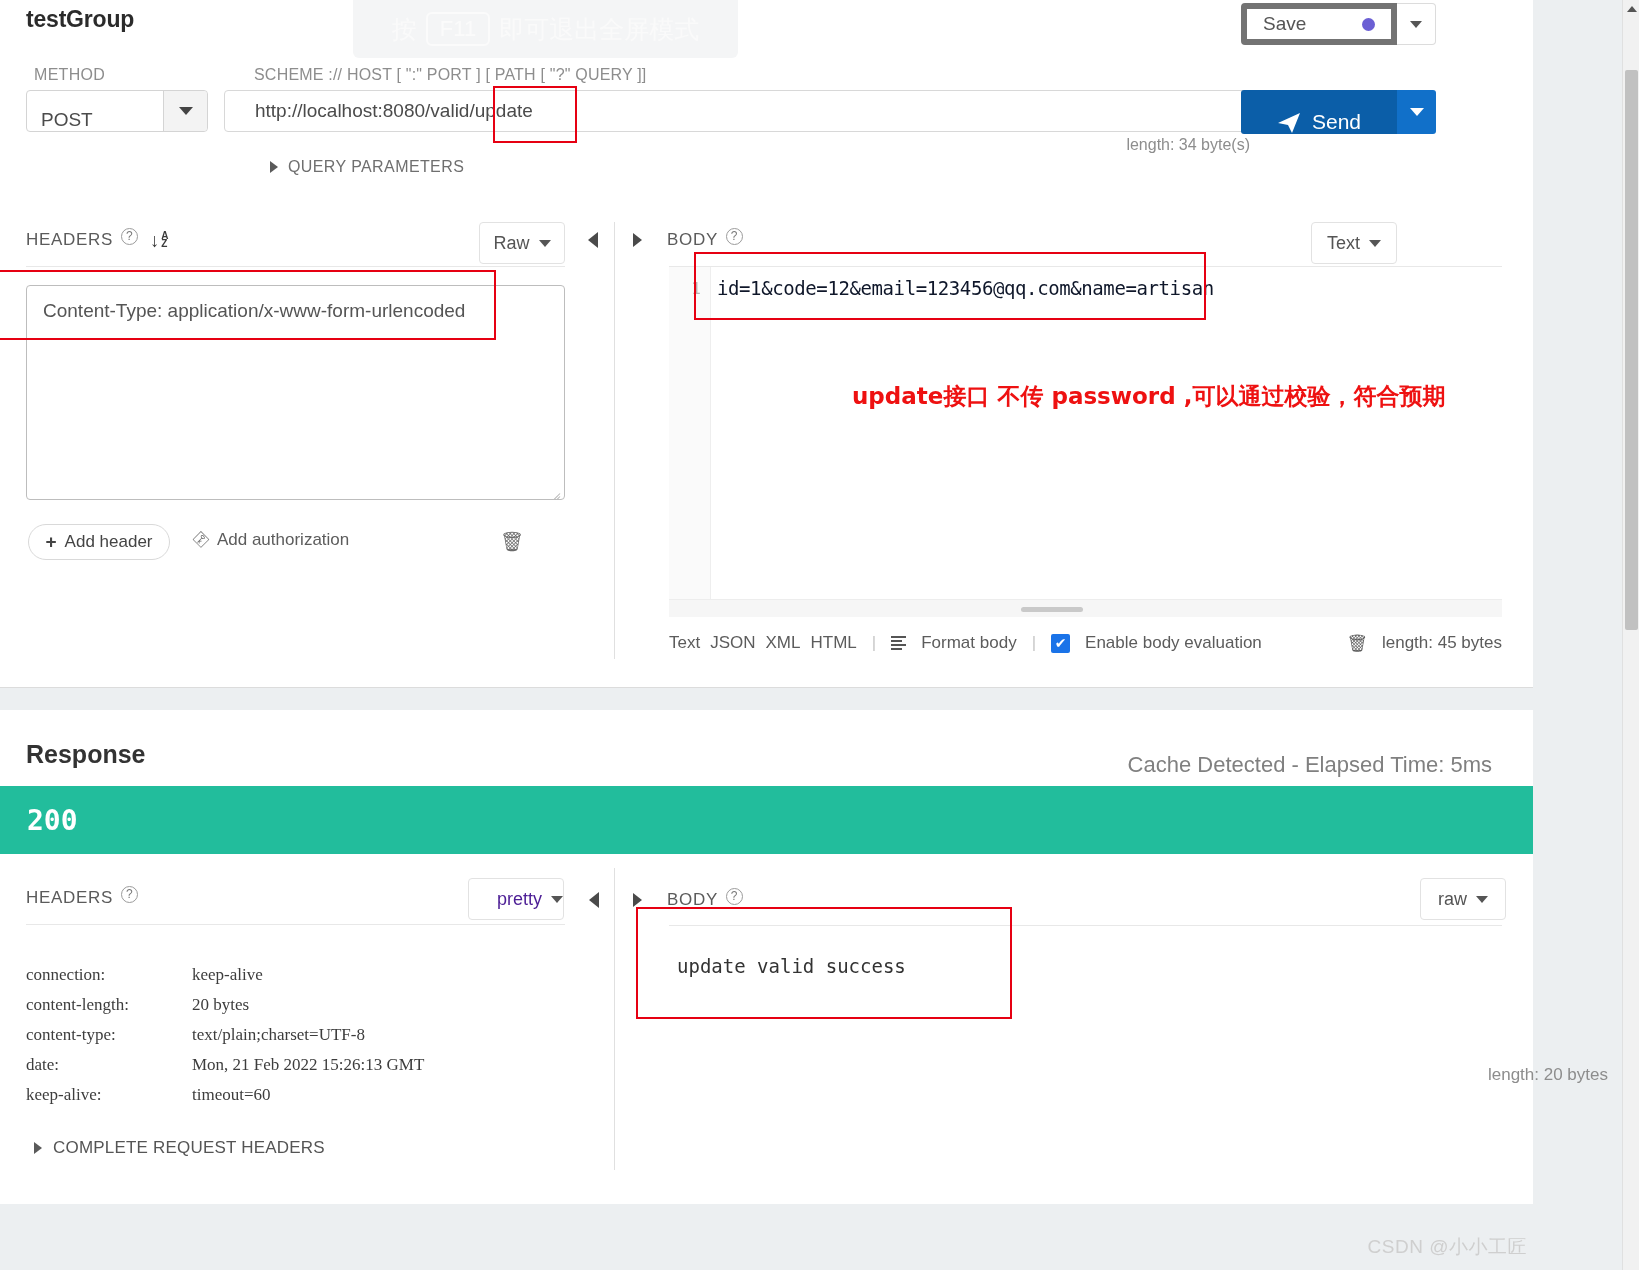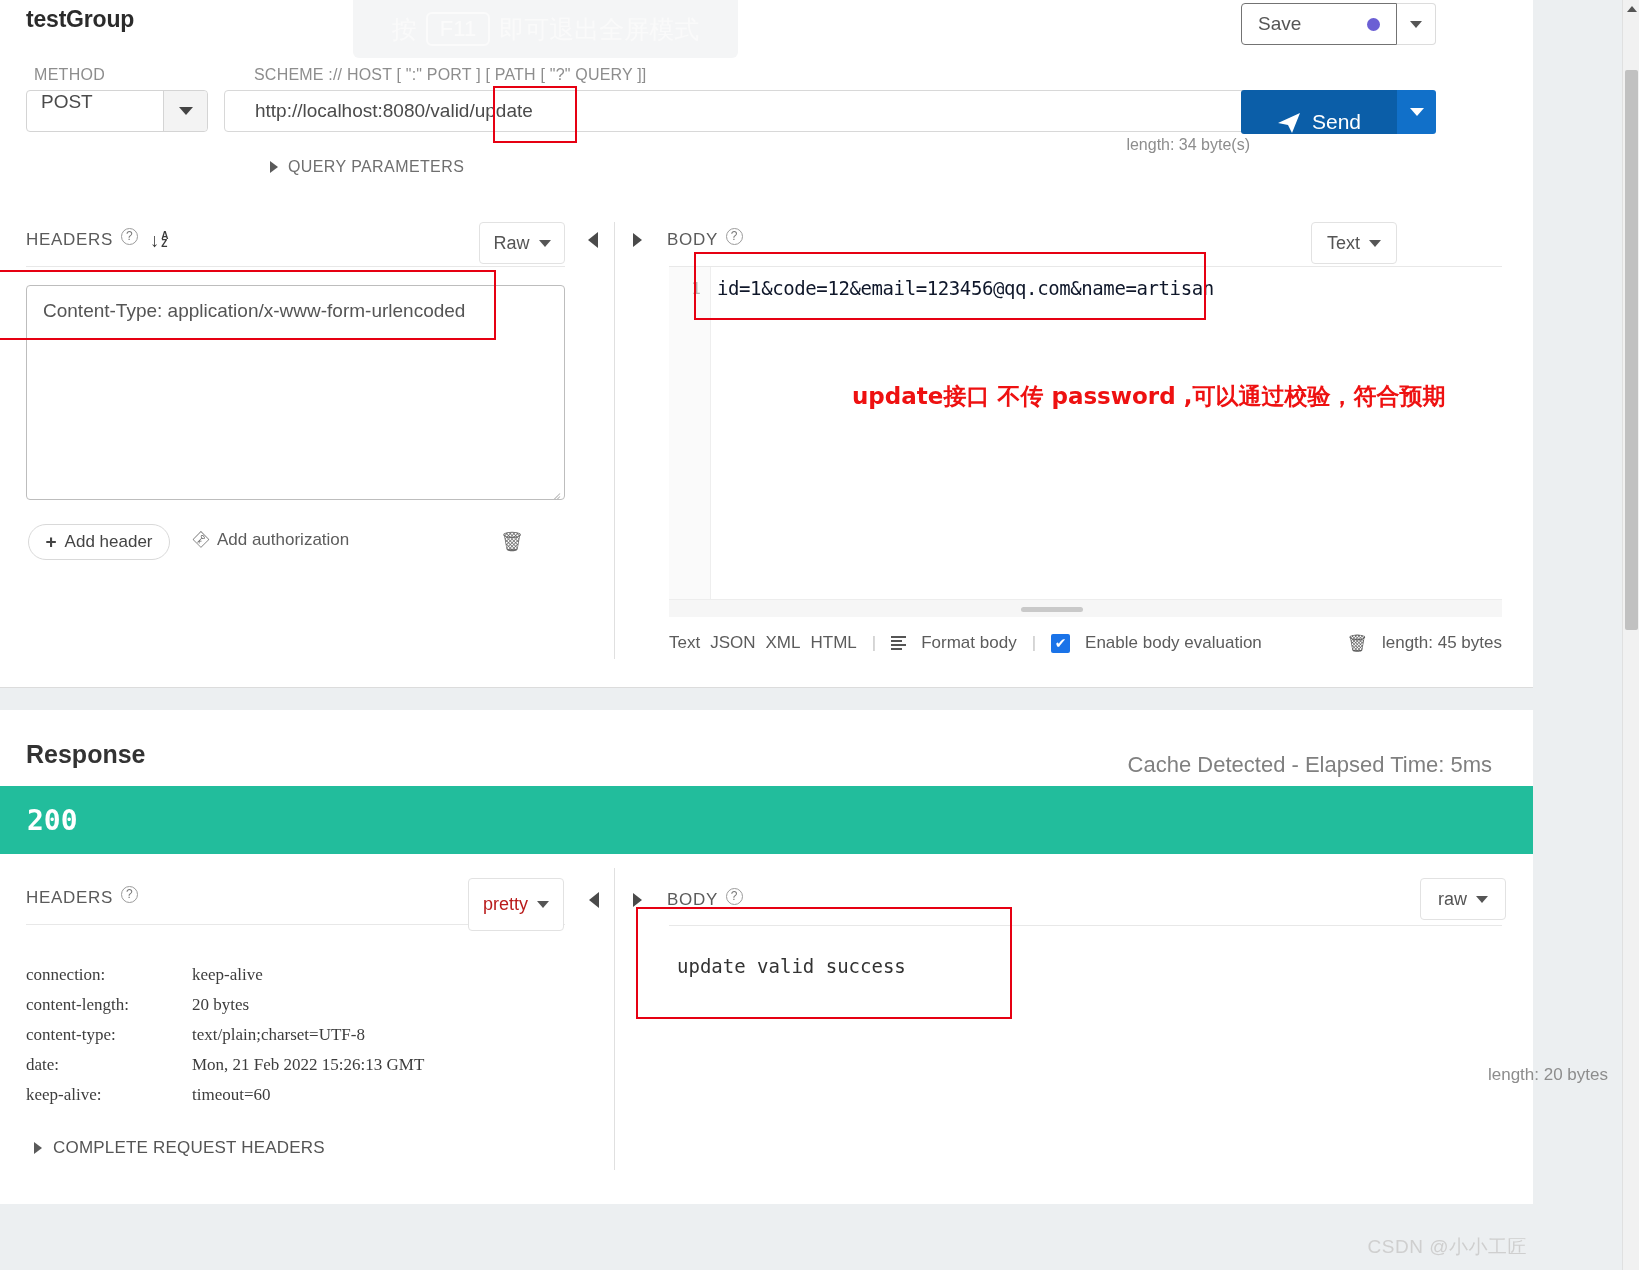--- a/index.html
+++ b/index.html
@@ -98,21 +98,21 @@
   }
 
   .method-select {
     position: absolute;
     left: 26px; top: 90px;
     width: 182px; height: 42px;
     border: 1px solid #d4d4d4;
     border-radius: 4px;
     background: #fff;
     display: flex;
-    align-items: flex-start;
+    align-items: flex-end;
   }
   .method-value {
     padding-left: 14px;
     font-size: 19px;
     color: #4b4b4b;
     flex: 1;
   }
   .method-caret-box {
     width: 44px; height: 100%;
     border-left: 1px solid #d4d4d4;
@@ -150,21 +150,21 @@
     left: 493px; top: 86px;
     width: 84px; height: 57px;
     border: 2px solid #e60012;
     pointer-events: none;
   }
 
   .save-btn {
     position: absolute;
     right: 136px; top: 3px;
     width: 156px; height: 42px;
-    border: 1px solid #737373;
+    border: 6px solid #737373;
     border-radius: 4px 0 0 4px;
     background: #fff;
     display: flex;
     align-items: center;
   }
   .save-label {
     padding-left: 16px;
     font-size: 19px;
     color: #555;
     flex: 1;
@@ -574,30 +574,30 @@
     display: flex;
     align-items: center;
     gap: 8px;
     font-size: 17px;
     color: #5b5b5b;
     letter-spacing: 0.7px;
   }
   .pretty-select {
     position: absolute;
     left: 468px; top: 878px;
-    width: 96px; height: 53px;
+    width: 96px; height: 42px;
     border: 1px solid #e2e2e2;
     border-radius: 4px;
     background: #fff;
     display: flex;
     align-items: center;
-    justify-content: center;
+    justify-content: flex-end;
     gap: 9px;
     font-size: 18px;
-    color: #b91c1c;
+    color: #4c1d95;
   }
   .rh-divider {
     position: absolute;
     left: 26px; top: 214px;
     width: 539px; height: 1px;
     background: #e8e8e8;
   }
   .rh-table {
     position: absolute;
     left: 26px; top: 234px;

